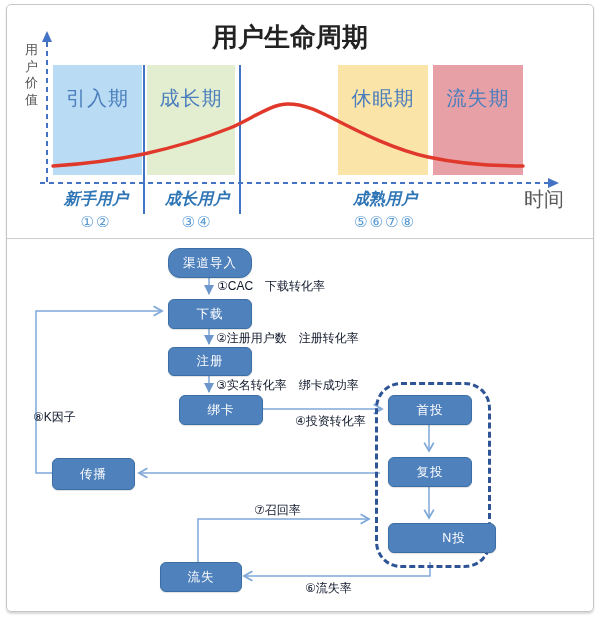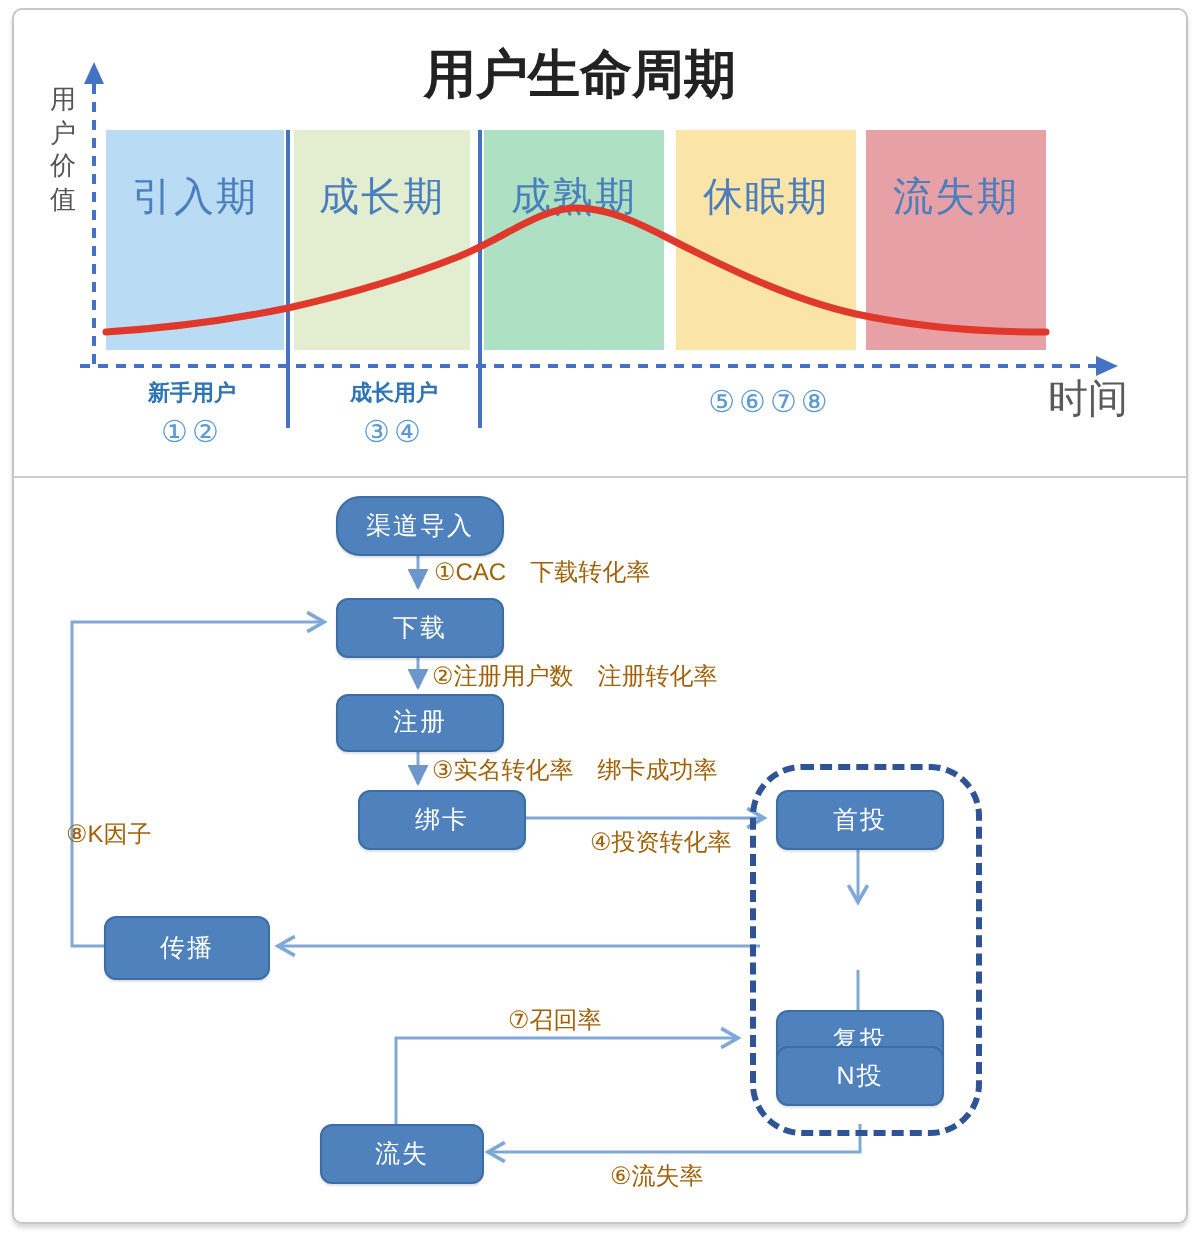--- a/index.html
+++ b/index.html
@@ -18,42 +18,42 @@
   .band .stage-label{margin-top:20px;text-align:center;font-size:20px;color:#4A7EBD;letter-spacing:1px;}
   .band1{left:53px;width:89px;}
   .band2{left:147px;width:88px;}
   .band3{left:242px;width:90px;}
   .band4{left:338px;width:90px;}
   .band5{left:433px;width:90px;}
   .sep{position:absolute;top:65px;width:2px;height:149px;background:#4472C4;}
   .sep1{left:143px;} .sep2{left:239px;}
   .x-axis-label{position:absolute;left:524px;top:186px;font-size:20px;color:#595959;}
   .grp{position:absolute;top:189px;text-align:center;}
-  .grp .g-label{font-size:11px;font-weight:bold;color:#2E75B6;}
+  .grp .g-label{font-size:16px;font-weight:bold;color:#2E75B6;font-style:italic;}
   .grp .g-nums{margin-top:3px;font-size:15px;color:#5B9BD5;letter-spacing:2px;}
   .grp1{left:46px;width:100px;}
   .grp2{left:147px;width:100px;}
   .grp3{left:325px;width:120px;}
 
   
   .node{position:absolute;display:flex;align-items:center;justify-content:center;
         background:#4F81BD;border:1px solid #3A6EA5;border-radius:6px;
         color:#fff;font-size:12.5px;letter-spacing:1px;box-shadow:0 1px 1px rgba(0,0,0,0.12);}
   .n-channel{left:168px;top:248px;width:82px;height:28px;border-radius:12px;}
   .n-download{left:168px;top:299px;width:82px;height:28px;}
   .n-register{left:168px;top:347px;width:82px;height:27px;}
   .n-bindcard{left:179px;top:395px;width:82px;height:28px;}
   .n-first{left:388px;top:395px;width:82px;height:28px;}
   .n-reinvest{left:388px;top:457px;width:82px;height:28px;}
-  .n-ninvest{left:388px;top:523px;width:82px;height:28px;}
+  .n-ninvest{left:388px;top:523px;width:82px;height:28px;padding-left:24px;}
   .n-spread{left:52px;top:458px;width:81px;height:30px;}
   .n-churn{left:160px;top:562px;width:80px;height:28px;}
   .dash-group{position:absolute;left:375px;top:382px;width:110px;height:180px;
               border:3px dashed #2F5496;border-radius:26px;}
-  .elabel{position:absolute;font-size:12px;color:#a16207;white-space:nowrap;}
+  .elabel{position:absolute;font-size:12px;color:#0f172a;white-space:nowrap;}
   .el-cac{left:217px;top:278px;}
   .el-reg{left:216px;top:330px;}
   .el-real{left:216px;top:377px;}
   .el-invest{left:295px;top:413px;}
   .el-k{left:33px;top:409px;}
   .el-recall{left:254px;top:502px;}
   .el-churn{left:305px;top:580px;}
   .metrics{position:absolute;left:494px;top:441px;font-size:12px;color:#7F7F7F;line-height:15.5px;}
 
   svg.overlay{position:absolute;left:0;top:0;z-index:3;pointer-events:none;}
@@ -68,43 +68,41 @@
 
   <div class="chart-title">用户生命周期</div>
   <div class="y-label">用户价值</div>
 
   <div class="band band1" style="background: rgb(185, 220, 244);">
     <div class="stage-label">引入期</div>
   </div>
   <div class="band band2" style="background: rgb(227, 237, 208);">
     <div class="stage-label">成长期</div>
   </div>
-  <div class="band band3" style="background: rgb(174, 224, 195);">
-    <div class="stage-label">成熟期</div>
-  </div>
   <div class="band band4" style="background: rgb(251, 228, 168);">
     <div class="stage-label">休眠期</div>
   </div>
   <div class="band band5" style="background: rgb(231, 160, 166);">
     <div class="stage-label">流失期</div>
   </div>
   <div class="sep sep1"></div>
   <div class="sep sep2"></div>
 
   <div class="x-axis-label">时间</div>
 
   <div class="grp grp1">
     <div class="g-label">新手用户</div>
     <div class="g-nums">①②</div>
   </div>
   <div class="grp grp2">
     <div class="g-label">成长用户</div>
     <div class="g-nums">③④</div>
   </div>
   <div class="grp grp3">
+    <div class="g-label">成熟用户</div>
     <div class="g-nums">⑤⑥⑦⑧</div>
   </div>
 
   <svg class="overlay" width="600" height="619" viewBox="0 0 600 619">
     <defs>
       <marker id="chev" viewBox="0 0 10 10" refX="8" refY="5" markerWidth="8" markerHeight="8" orient="auto">
         <path d="M1,1 L8,5 L1,9" fill="none" stroke="#7FA8D9" stroke-width="1.5"></path>
       </marker>
       <marker id="tri" viewBox="0 0 10 10" refX="9" refY="5" markerWidth="7" markerHeight="7" orient="auto">
         <path d="M0,0 L10,5 L0,10 Z" fill="#6C96CC" stroke="none"></path>
@@ -136,21 +134,21 @@
     </g>
   </svg>
 
   <div class="dash-group"></div>
 
   <div class="node n-channel" style="background: rgb(79, 129, 189);">渠道导入</div>
   <div class="node n-download" style="background: rgb(79, 129, 189);">下载</div>
   <div class="node n-register" style="background: rgb(79, 129, 189);">注册</div>
   <div class="node n-bindcard" style="background: rgb(79, 129, 189);">绑卡</div>
   <div class="node n-first" style="background: rgb(79, 129, 189);">首投</div>
-  <div class="node n-reinvest" style="background: rgb(79, 129, 189); margin-top: 48px;">复投</div>
+  <div class="node n-reinvest" style="background: rgb(79, 129, 189);">复投</div>
   <div class="node n-ninvest" style="background: rgb(79, 129, 189);">N投</div>
   <div class="node n-spread" style="background: rgb(79, 129, 189);">传播</div>
   <div class="node n-churn" style="background: rgb(79, 129, 189);">流失</div>
 
   <div class="elabel el-cac">①CAC　下载转化率</div>
   <div class="elabel el-reg">②注册用户数　注册转化率</div>
   <div class="elabel el-real">③实名转化率　绑卡成功率</div>
   <div class="elabel el-invest">④投资转化率</div>
   <div class="elabel el-k">⑧K因子</div>
   <div class="elabel el-recall">⑦召回率</div>

